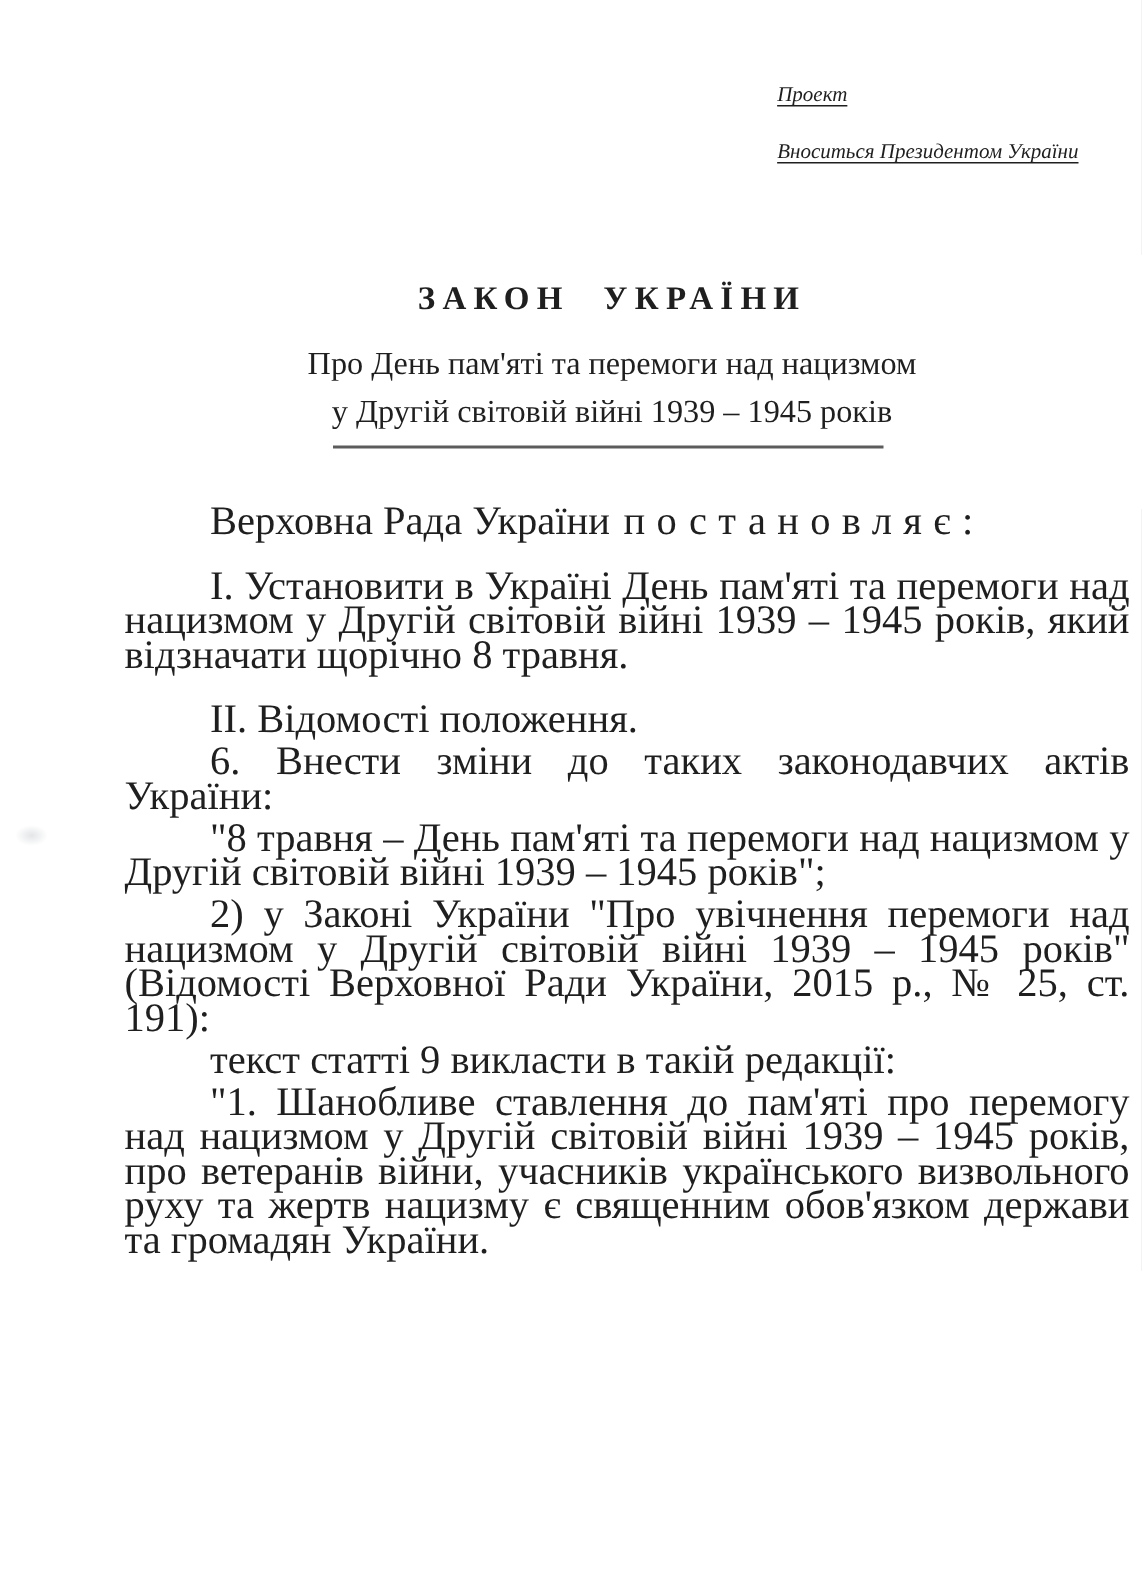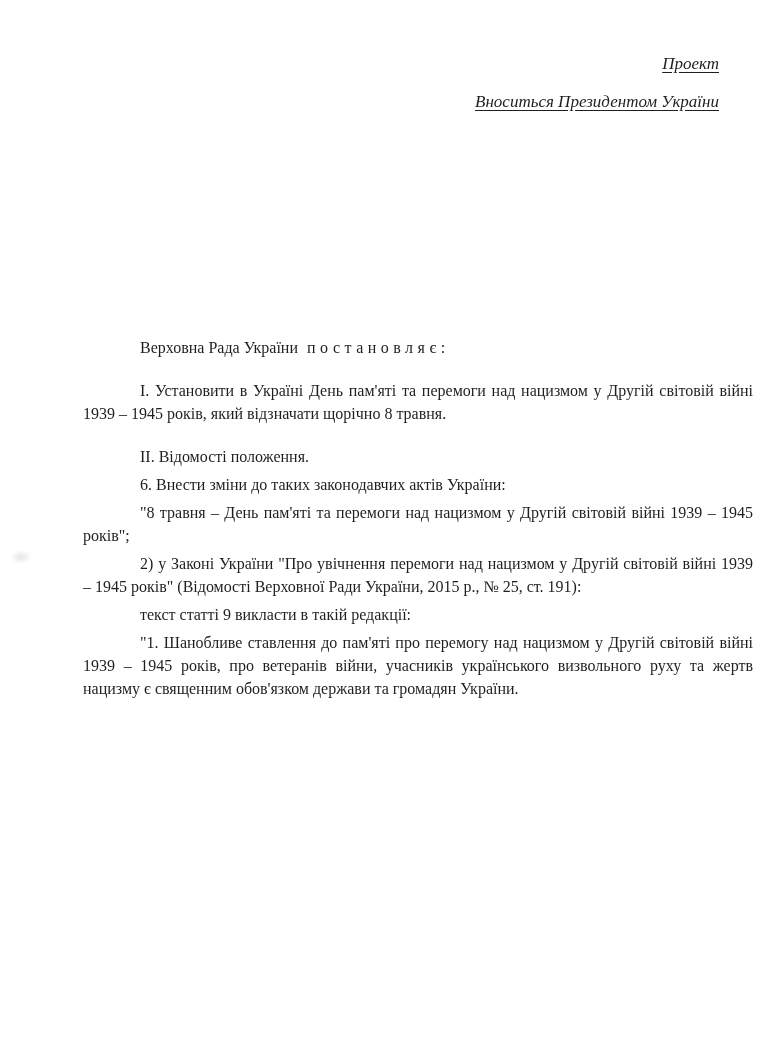--- a/index.html
+++ b/index.html
@@ -12,23 +12,22 @@
     font-family: "Liberation Serif", "DejaVu Serif", serif;
     color: #1f1f1f;
     overflow: hidden;
   }
 
   
   .doc-header {
     position: absolute;
     top: 45px;
     right: 42px;
-    text-align: right;
     font-style: italic;
-    font-size: 17px;
+    font-size: 14px;
     line-height: 38px;
     white-space: nowrap;
     margin-left: 44px;
   }
   .doc-header-line {
     text-decoration: underline;
     text-underline-offset: 3px;
   }
 
   
@@ -61,21 +60,21 @@
     position: relative;
     left: -3px;
   }
 
   
   .doc-body {
     position: absolute;
     top: 336px;
     left: 83px;
     width: 670px;
-    font-size: 16px;
+    font-size: 27px;
     line-height: 23px;
     text-align: justify;
   }
   .doc-body p {
     margin: 0 0 5px 0;
     text-indent: 57px;
   }
   .doc-body p.gap-lg { margin-bottom: 20px; }
   .spaced-verb {
     letter-spacing: 0.28em;
@@ -98,20 +97,28 @@
 
 <div class="page">
 
   <div class="scan-smudge"></div>
 
   <div class="doc-header">
     <div class="doc-header-line">Проект</div>
     <div class="doc-header-line">Вноситься Президентом України</div>
   </div>
 
+  <div class="title-block">
+    <h1 class="law-title">ЗАКОН УКРАЇНИ</h1>
+    <div class="law-subject">
+      <div>Про День пам'яті та перемоги над нацизмом</div>
+      <div>у Другій світовій війні 1939 – 1945 років</div>
+    </div>
+    <div class="title-rule"></div>
+  </div>
 
   <div class="doc-body">
     <p class="gap-lg"><span>Верховна Рада України</span><span class="spaced-verb">постановляє:</span></p>
 
     <p class="gap-lg">I. Установити в Україні День пам'яті та перемоги над нацизмом у Другій світовій війні 1939 – 1945 років, який відзначати щорічно 8 травня.</p>
 
     <p>II. Відомості положення.</p>
 
 
     <p>6. Внести зміни до таких законодавчих актів України:</p>

